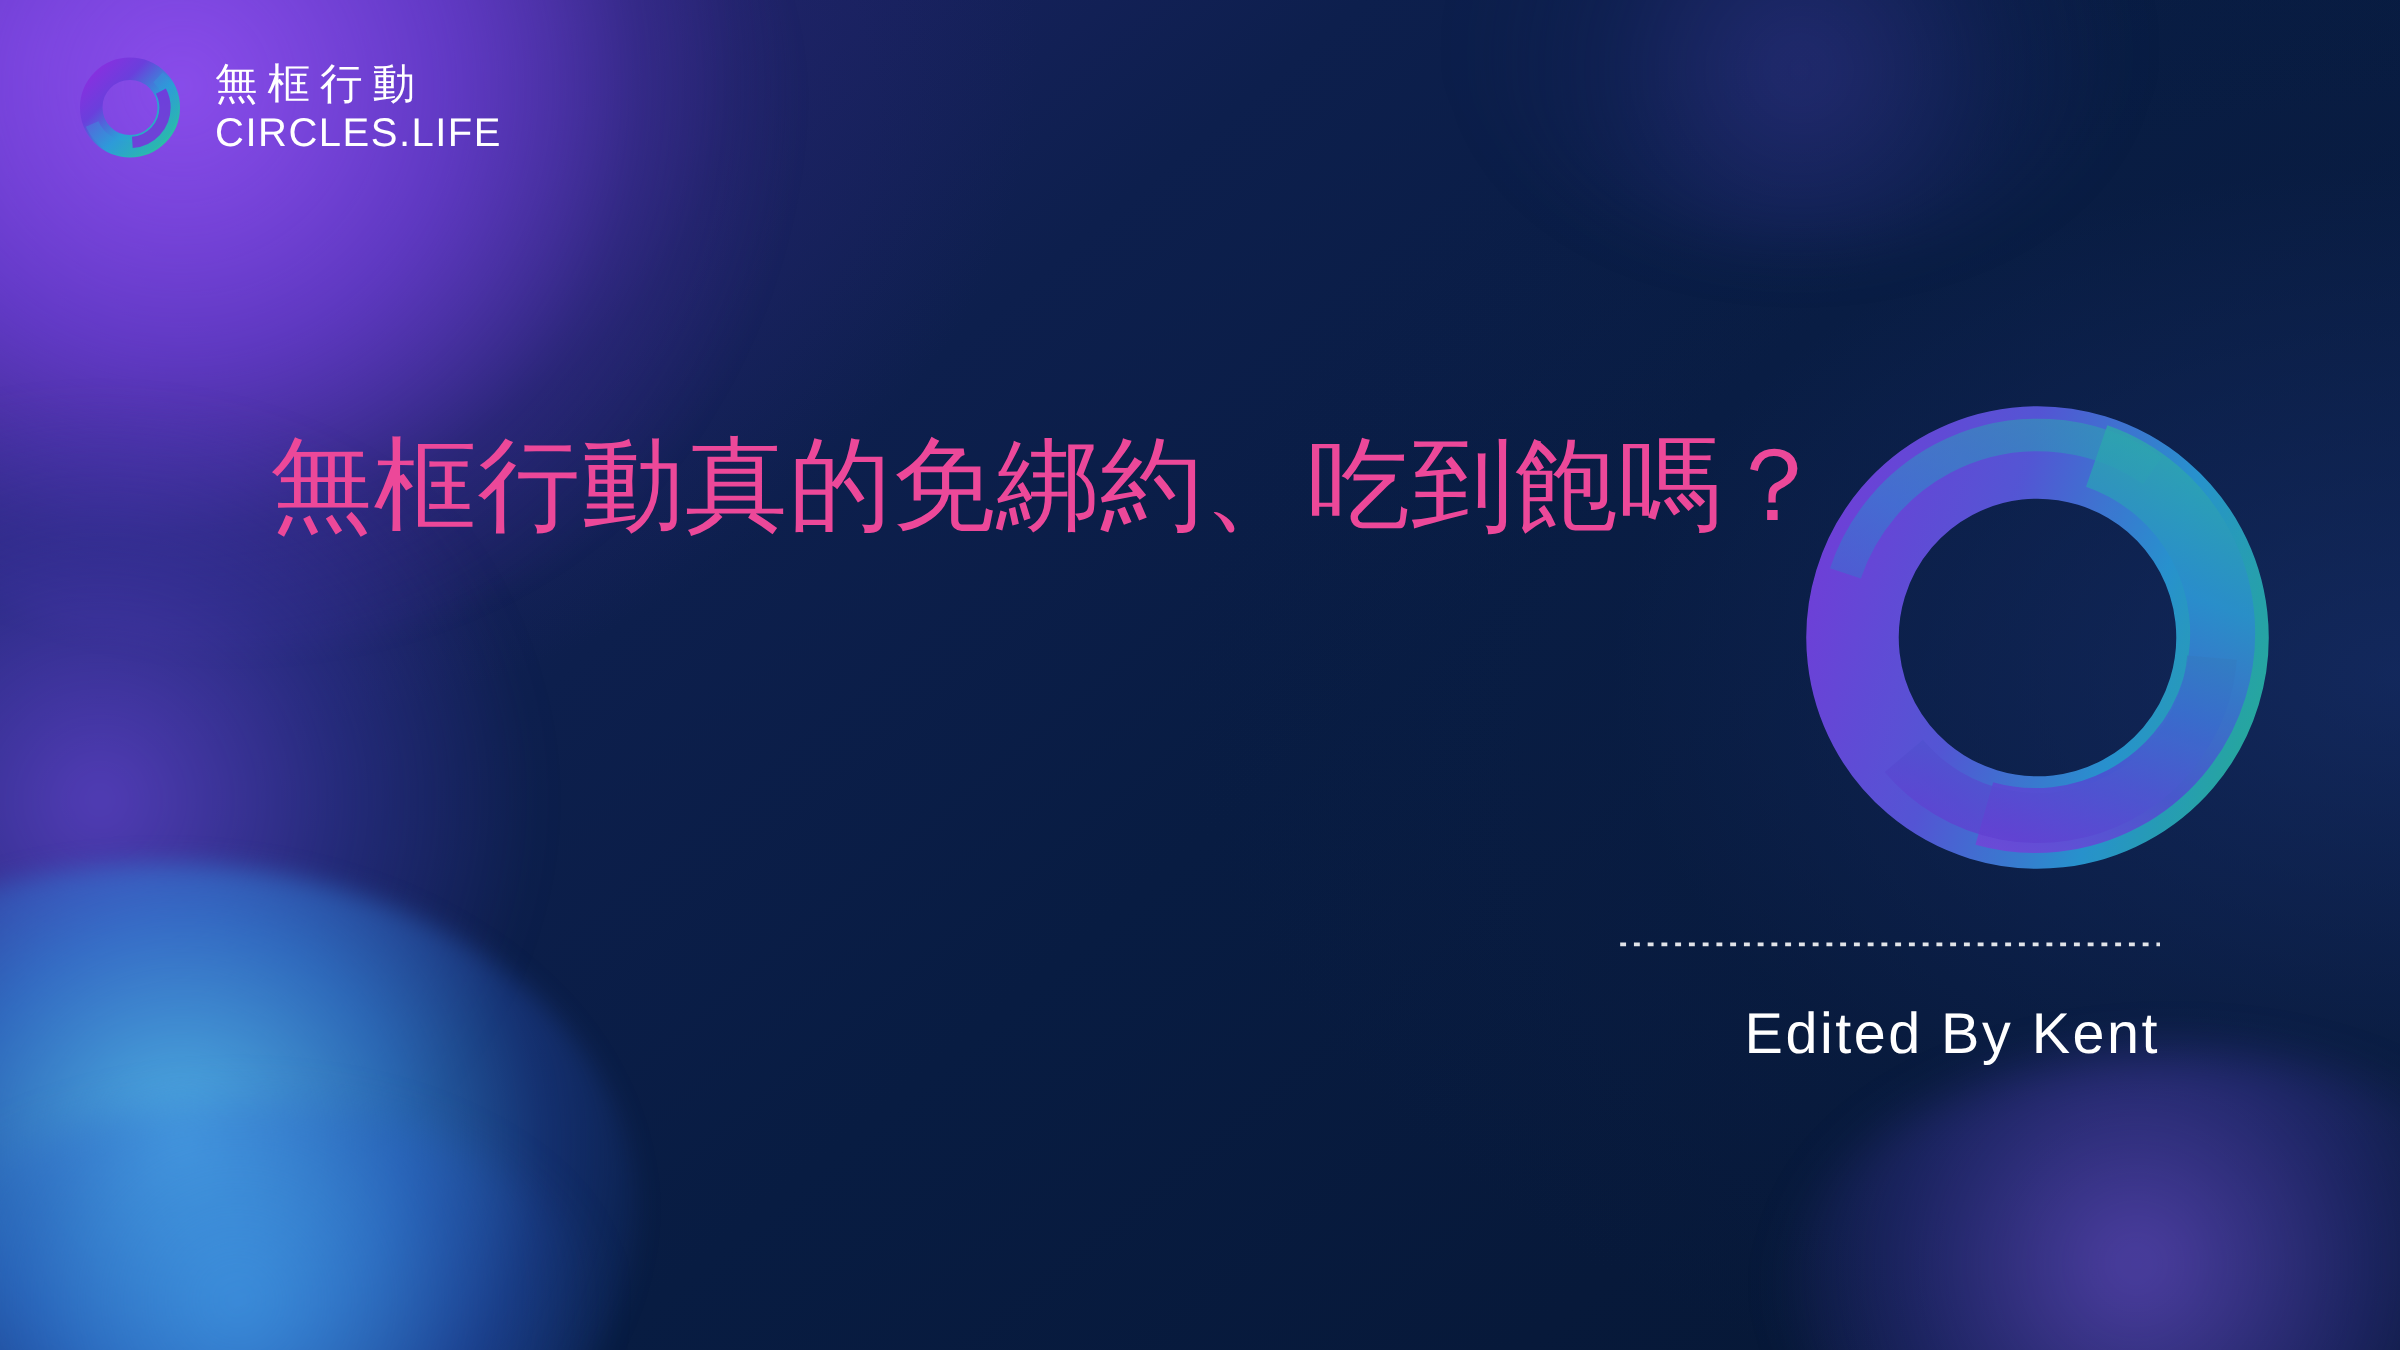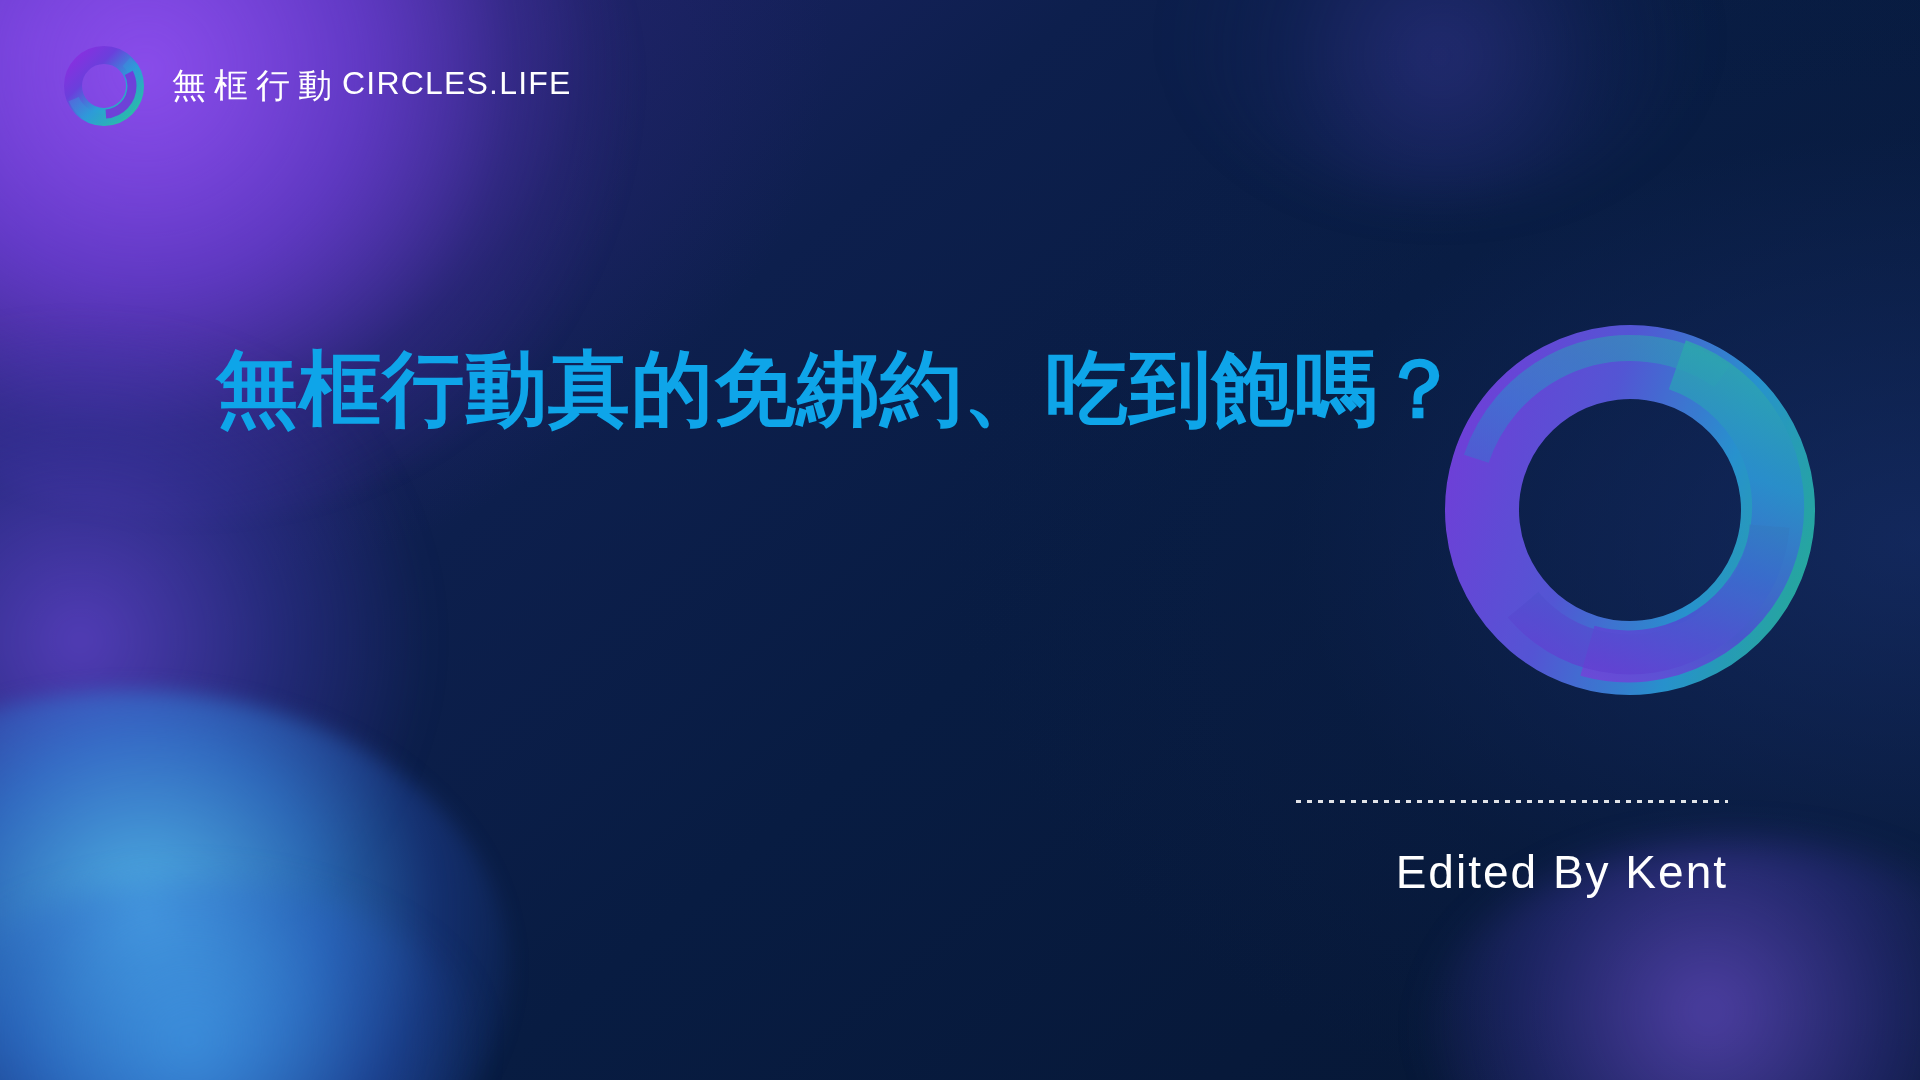--- a/index.html
+++ b/index.html
@@ -89,21 +89,21 @@
     position: absolute;
     left: 58px; top: 40px;
     display: flex;
     align-items: center;
     gap: 22px;
   }
   .logo-mark { width: 92px; height: 92px; }
   .logo-mark svg { display: block; }
   .logo-text {
     display: flex;
-    flex-direction: row;
+    flex-direction: column;
     gap: 2px;
     color: #ffffff;
   }
   .logo-cn {
     font-size: 34px;
     letter-spacing: 8px;
     line-height: 1.15;
     font-weight: 500;
     white-space: nowrap;
   }
@@ -140,33 +140,33 @@
     transform: skewX(-17deg);
     transform-origin: bottom left;
   }
   .badge-label { position: relative; z-index: 2; }
 
   
   .headline {
     position: absolute;
     left: 216px; top: 336px;
     width: 1300px;
-    color: #0ea5e9;
+    color: #ec4899;
     font-size: 82px;
-    font-weight: 700;
+    font-weight: 400;
     line-height: 1.30;
     letter-spacing: 1px;
     white-space: nowrap;
   }
   .headline .line { display: block; }
 
   
   .credit {
     position: absolute;
-    right: 192px; top: 800px;
+    right: 192px; top: 754px;
     width: 440px;
     text-align: right;
   }
   .credit-rule {
     height: 3px;
     margin-left: auto;
     width: 435px;
     background-image: radial-gradient(circle, rgba(255,255,255,0.88) 44%, rgba(255,255,255,0) 48%);
     background-size: 11px 3px;
     background-repeat: repeat-x;

